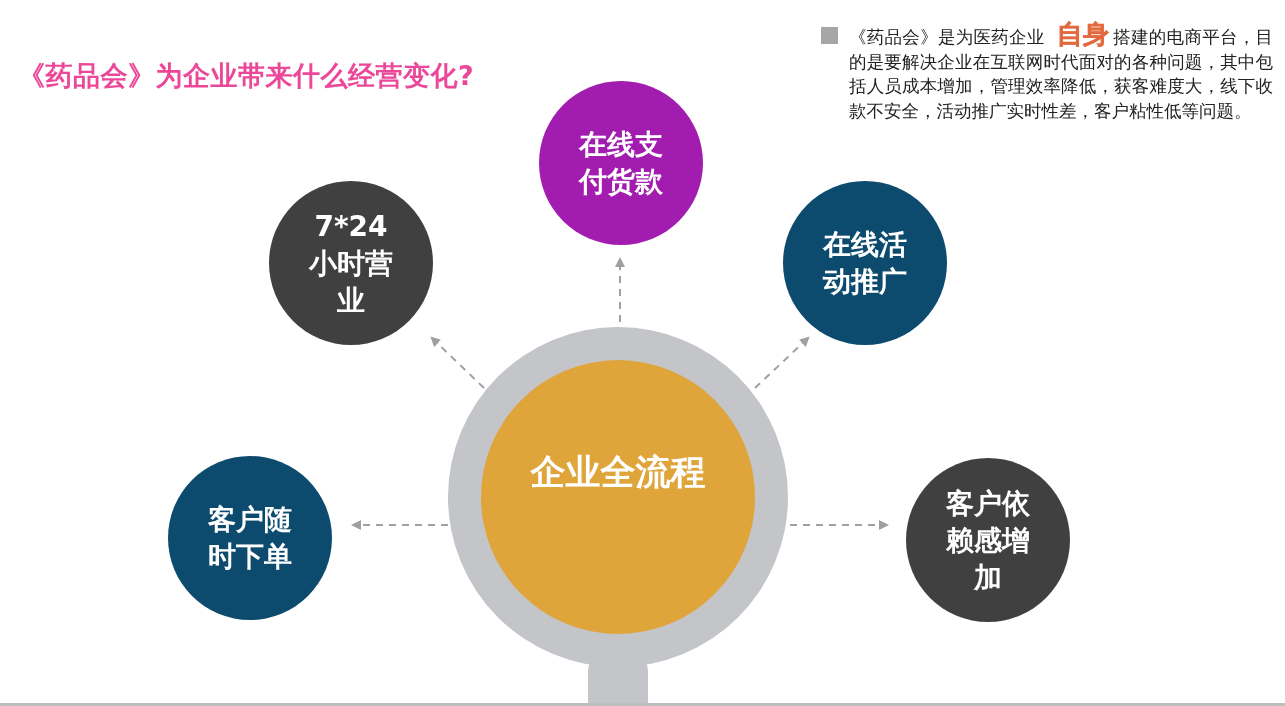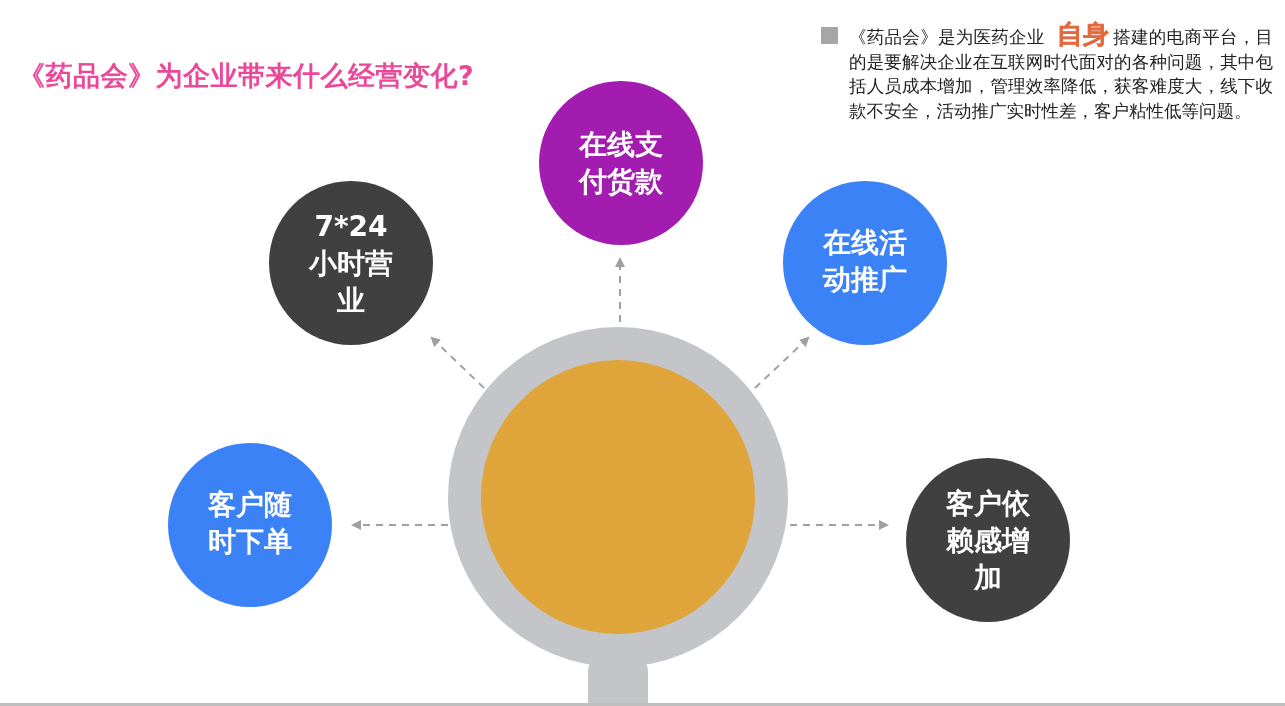--- a/index.html
+++ b/index.html
@@ -10,21 +10,21 @@
   .desc .text { margin-left:28px; text-align:justify; }
   .desc .hl { color:#e26a3e; font-weight:bold; font-size:26px; line-height:20px; padding:0 4px;margin-left:8px; -webkit-text-stroke:0.5px #e26a3e; }
   svg.lines { position:absolute; left:0; top:0; }
   .circle { position:absolute; border-radius:50%; display:flex; align-items:center; justify-content:center; text-align:center; color:#ffffff; font-weight:bold; box-sizing:border-box; }
   .circle span { display:block; }
   .ring { position:absolute; left:448px; top:327px; width:340px; height:340px; border-radius:50%; background:#c3c5c9; }
   .handle { position:absolute; left:588px; top:650px; width:60px; height:60px; background:#c3c5c9; border-radius:22px 22px 0 0; }
   .core { left:481px; top:360px; width:274px; height:274px; background:#dfa43a; font-size:35px; line-height:45px; padding-bottom:50px; }
   .sm { width:164px; height:164px; font-size:28px; line-height:37px; }
   .brown { background:#404040; }
-  .orange { background:#3b82f6;font-family:Liberation Mono, monospace; }
+  .orange { background:#0c4a6e; }
   .gold { background:#a21caf; }
   .bottomline { position:absolute; left:0; top:703px; width:1285px; height:3px; background:#bfbfbf; }
 </style>
 </head>
 <body>
 
 <div class="title">《药品会》为企业带来什么经营变化?</div>
 
 <div class="desc">
   <div class="bullet"></div>
@@ -42,20 +42,21 @@
   <line x1="755" y1="388" x2="806" y2="340" stroke="#a0a0a0" stroke-width="2" stroke-dasharray="7,6" marker-end="url(#ah)"></line>
   <line x1="448" y1="525" x2="356" y2="525" stroke="#a0a0a0" stroke-width="2" stroke-dasharray="7,6" marker-end="url(#ah)"></line>
   <line x1="790" y1="525" x2="884" y2="525" stroke="#a0a0a0" stroke-width="2" stroke-dasharray="7,6" marker-end="url(#ah)"></line>
 </svg>
 
 <div class="handle"></div>
 <div class="ring"></div>
 
 <div class="circle core">
   <div>
+    <span>企业全流程</span>
   </div>
 </div>
 
 <div class="circle sm gold" style="left:539px; top:81px;">
   <div>
     <span>在线支</span>
     <span>付货款</span>
   </div>
 </div>
 
@@ -67,21 +68,21 @@
   </div>
 </div>
 
 <div class="circle sm orange" style="left:783px; top:181px;">
   <div>
     <span>在线活</span>
     <span>动推广</span>
   </div>
 </div>
 
-<div class="circle sm orange" style="left:168px; top:443px;">
+<div class="circle sm orange" style="left:168px; top:456px;">
   <div>
     <span>客户随</span>
     <span>时下单</span>
   </div>
 </div>
 
 <div class="circle sm brown" style="left:906px; top:458px;">
   <div>
     <span>客户依</span>
     <span>赖感增</span>

